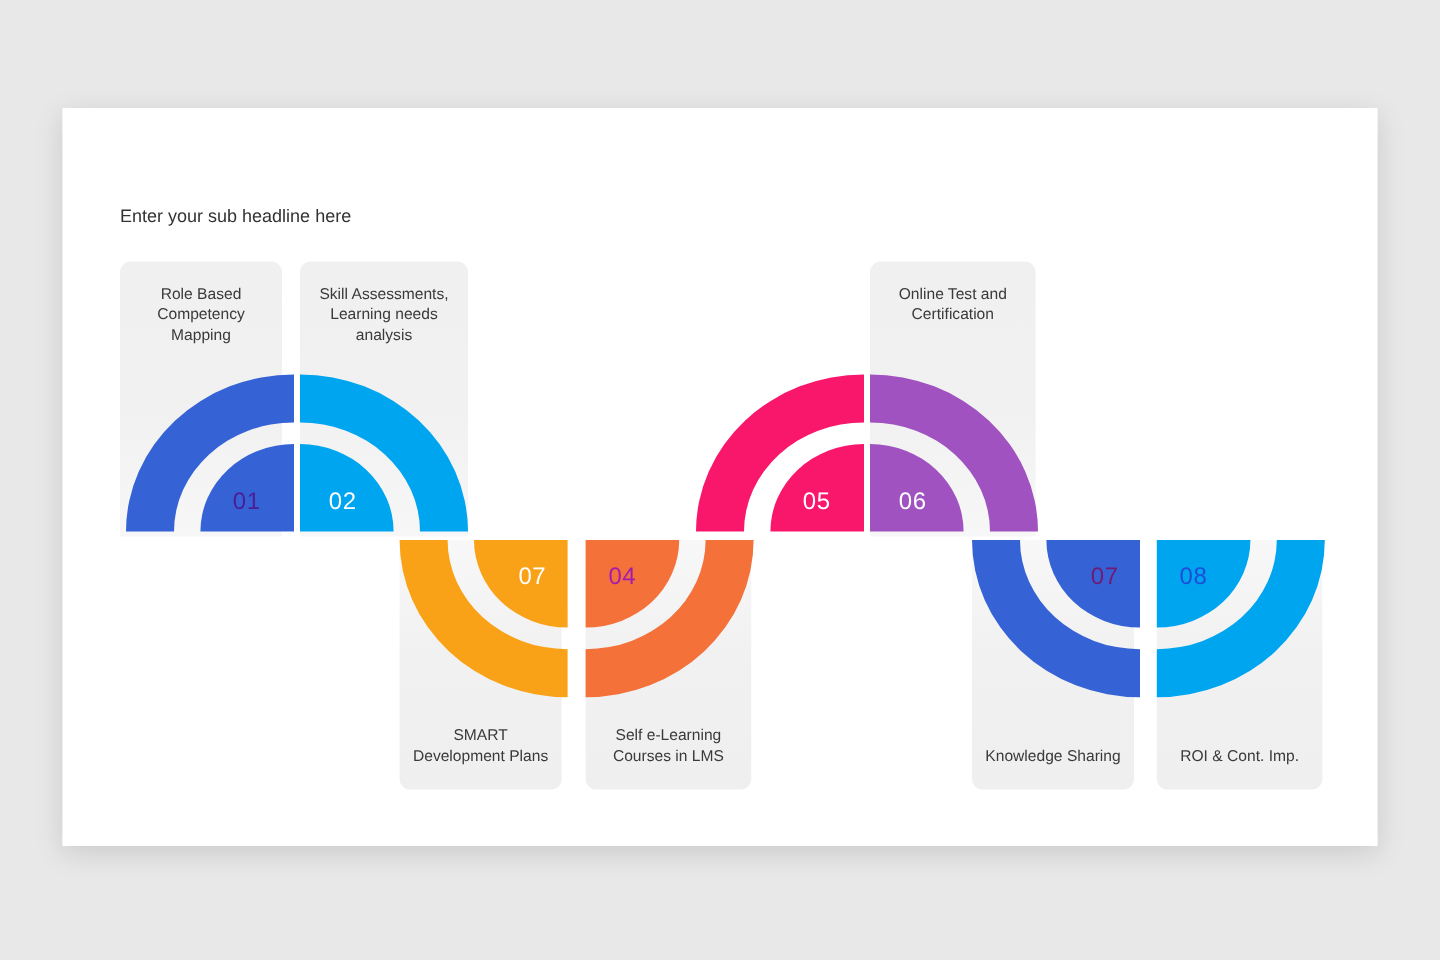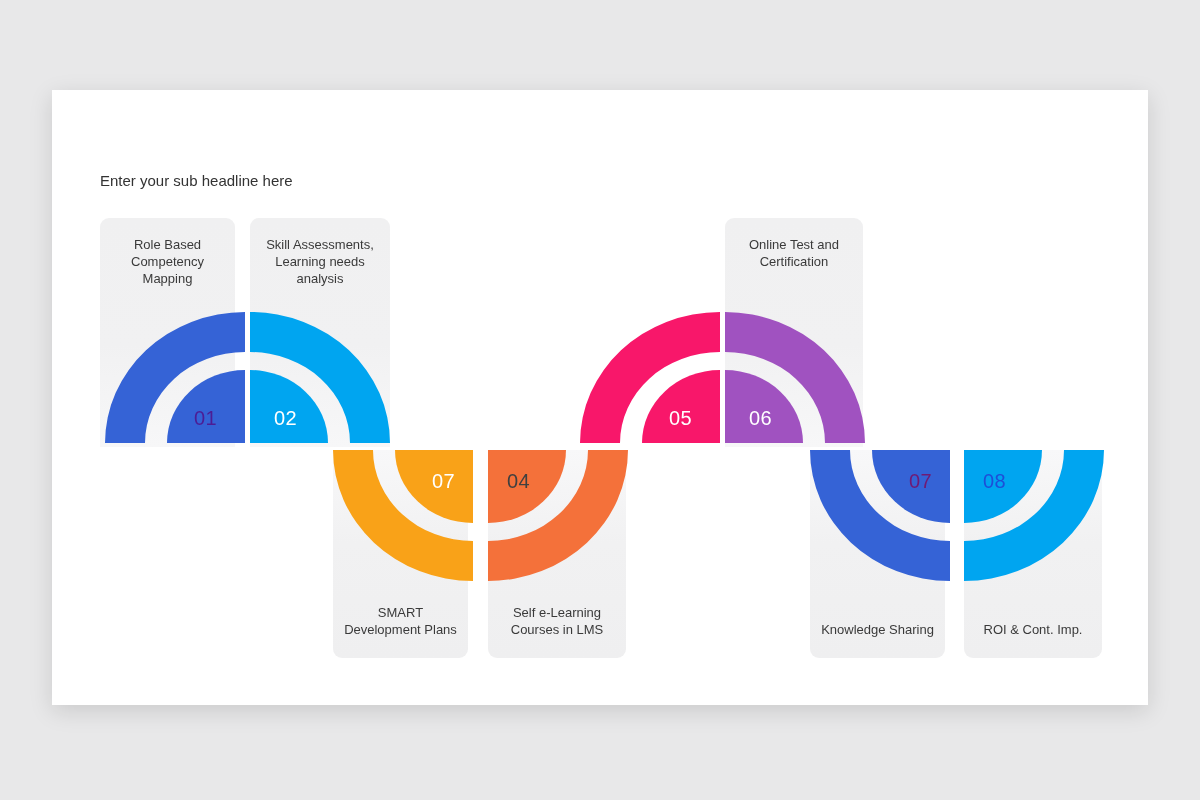--- a/index.html
+++ b/index.html
@@ -127,21 +127,21 @@
       </svg>
     </div>
     <div class="num" style="left: 380px; top: 380px; color: rgb(255, 255, 255);">07</div>
 
     <div class="arcwrap" style="left:436px;top:360px;">
       <svg width="140" height="131" viewBox="0 0 140 131">
         <path d="M140,0 A140,131 0 0 1 0,131 L0,91 A100,91 0 0 0 100,0 Z" fill="#f4713a"></path>
         <path d="M78,0 A78,73 0 0 1 0,73 L0,0 Z" fill="#f4713a"></path>
       </svg>
     </div>
-    <div class="num" style="left: 455px; top: 380px; color: #404040;">04</div>
+    <div class="num" style="left: 455px; top: 380px; color: #a21caf;">04</div>
 
     <div class="arcwrap" style="left:758px;top:360px;">
       <svg width="140" height="131" viewBox="0 0 140 131">
         <path d="M0,0 A140,131 0 0 0 140,131 L140,91 A100,91 0 0 1 40,0 Z" fill="#3563d6"></path>
         <path d="M62,0 A78,73 0 0 0 140,73 L140,0 Z" fill="#3563d6"></path>
       </svg>
     </div>
     <div class="num" style="left: 857px; top: 380px; color: #701a75;">07</div>
 
     <div class="arcwrap" style="left:912px;top:360px;">

